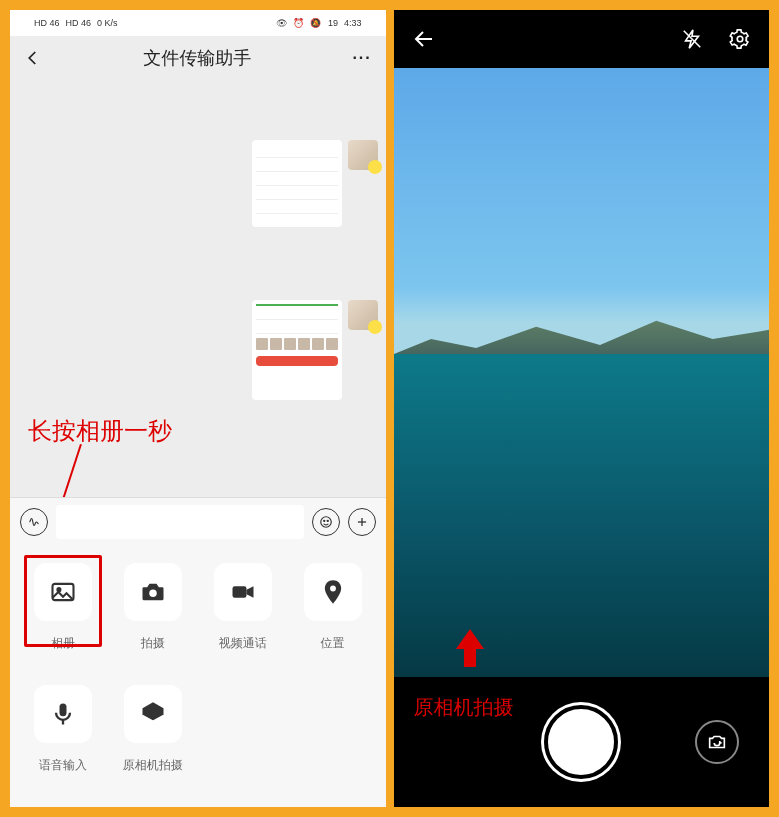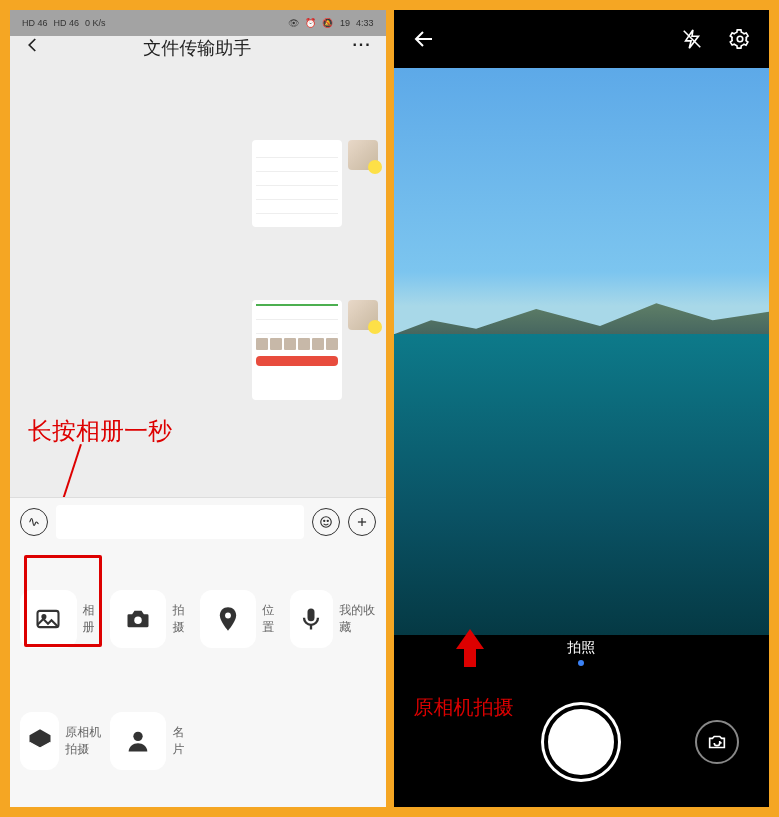--- a/index.html
+++ b/index.html
@@ -25,31 +25,31 @@
     position: relative;
     display: flex;
     flex-direction: column;
     min-width: 0;
   }
   .statusbar {
     height: 26px;
     display: flex;
     align-items: center;
     justify-content: space-between;
-    padding: 0 12px;
+    padding: 0 24px;
     font-size: 9px;
     color: #333;
-    background: #a3a3a3;
+    background: #ffffff;
   }
   .status-left { display: flex; gap: 6px; align-items: center; }
   .status-right { display: flex; gap: 6px; align-items: center; }
   .wechat-header {
     height: 44px;
     display: flex;
-    align-items: flex-start;
+    align-items: center;
     justify-content: space-between;
     padding: 0 14px;
     background: #ededed;
   }
   .back-arrow { font-size: 22px; color: #222; cursor: pointer; }
   .header-title { font-size: 18px; color: #222; font-weight: 500; }
   .header-more { font-size: 16px; color: #222; cursor: pointer; letter-spacing: 1px; font-weight: bold; }
   .chat-area {
     flex: 1;
     background: #ededed;
@@ -122,23 +122,23 @@
     height: 262px;
     background: #f7f7f7;
     padding: 18px 10px 10px 10px;
     display: grid;
     grid-template-columns: repeat(4, 1fr);
     grid-template-rows: repeat(2, 1fr);
     gap: 10px 4px;
   }
   .grid-item {
     display: flex;
-    flex-direction: row;
-    align-items: center;
-    gap: 6px;
+    flex-direction: column;
+    align-items: center;
+    gap: 14px;
     cursor: pointer;
   }
   .grid-icon-box {
     width: 58px; height: 58px;
     background: #fff;
     border-radius: 12px;
     display: flex; align-items: center; justify-content: center;
     color: #333;
   }
   .grid-label { font-size: 12px; color: #666; }
@@ -348,53 +348,53 @@
           <svg width="28" height="28" viewBox="0 0 24 24" fill="#333">
               <path d="M4 8h3l2-3h6l2 3h3a1 1 0 011 1v9a1 1 0 01-1 1H4a1 1 0 01-1-1V9a1 1 0 011-1z"></path>
               <circle cx="12" cy="13" r="3.2" fill="#fff"></circle>
             </svg>
         </div>
         <div class="grid-label">拍摄</div>
       </div>
       <div class="grid-item">
         <div class="grid-icon-box">
           <svg width="28" height="28" viewBox="0 0 24 24" fill="#333">
+              <rect x="3" y="7" width="12" height="10" rx="2"></rect>
+              <polygon points="15,10 21,7 21,17 15,14"></polygon>
+            </svg>
+        </div>
+        <div class="grid-label">视频通话</div>
+      </div>
+      <div class="grid-item">
+        <div class="grid-icon-box">
+          <svg width="28" height="28" viewBox="0 0 24 24" fill="#333">
               <path d="M12 2C8 2 5 5 5 9c0 5 7 13 7 13s7-8 7-13c0-4-3-7-7-7z"></path>
               <circle cx="12" cy="9" r="2.5" fill="#fff"></circle>
             </svg>
         </div>
         <div class="grid-label">位置</div>
       </div>
       <div class="grid-item">
         <div class="grid-icon-box">
           <svg width="28" height="28" viewBox="0 0 24 24" fill="#333">
               <rect x="9" y="3" width="6" height="11" rx="3"></rect>
               <path d="M6 11a6 6 0 0012 0" stroke="#333" stroke-width="2" fill="none"></path>
               <line x1="12" y1="17" x2="12" y2="21" stroke="#333" stroke-width="2"></line>
             </svg>
         </div>
-        <div class="grid-label">我的收藏</div>
+        <div class="grid-label">语音输入</div>
       </div>
       <div class="grid-item">
         <div class="grid-icon-box">
           <svg width="28" height="28" viewBox="0 0 24 24" fill="#333">
               <path d="M3 7l9-5 9 5v6l-9 5-9-5z"></path>
               <path d="M3 13l9 5 9-5" stroke="#fff" stroke-width="1" fill="none"></path>
             </svg>
         </div>
         <div class="grid-label">原相机拍摄</div>
-      </div>
-      <div class="grid-item">
-        <div class="grid-icon-box">
-          <svg width="28" height="28" viewBox="0 0 24 24" fill="#333">
-              <circle cx="12" cy="8" r="4"></circle>
-              <path d="M4 21c0-4 4-7 8-7s8 3 8 7z"></path>
-            </svg>
-        </div>
-        <div class="grid-label">名片</div>
       </div>
     </div>
   </div>
 
   <div class="phone-right">
     <div class="cam-top">
       <div class="cam-top-icon">
         <svg width="24" height="24" viewBox="0 0 24 24" fill="none" stroke="#fff" stroke-width="2">
             <line x1="20" y1="12" x2="5" y2="12"></line>
             <polyline points="11 5 4 12 11 19"></polyline>
@@ -415,24 +415,20 @@
         </div>
       </div>
     </div>
 
     <div class="viewfinder">
       <div class="sky"></div>
       <div class="mountain"></div>
       <div class="water"></div>
     </div>
 
-    <div class="cam-mode">
-      <span>拍照</span>
-      <div class="mode-dot"></div>
-    </div>
 
     <div class="cam-controls">
       <div class="annot-arrow-up"></div>
       <div class="annot-right-text">原相机拍摄</div>
       <div class="shutter"></div>
       <div class="flip-cam">
         <svg width="22" height="22" viewBox="0 0 24 24" fill="none" stroke="#fff" stroke-width="1.8">
             <path d="M4 8h3l2-2h6l2 2h3v10H4z"></path>
             <path d="M9 13a3 3 0 106 0"></path>
             <polyline points="15 11 15 13 17 13"></polyline>

